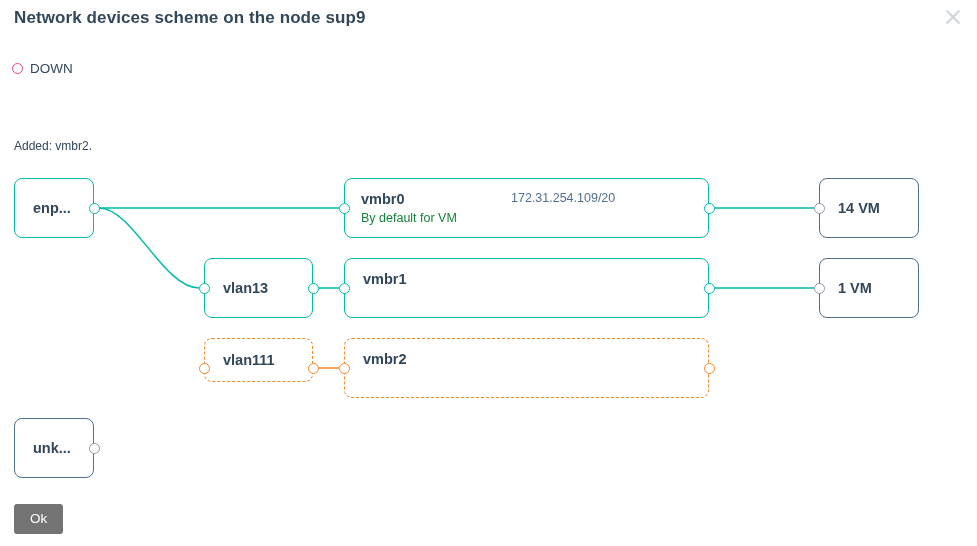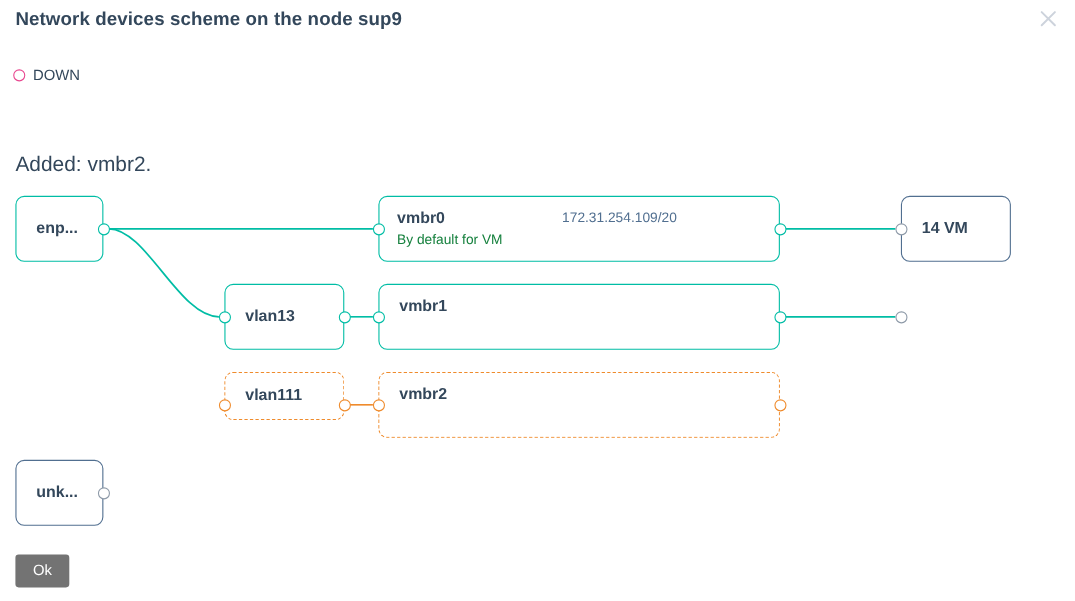--- a/index.html
+++ b/index.html
@@ -57,21 +57,21 @@
     border-radius: 50%;
     border: 1.4px solid #000;
     background: transparent;
     margin-right: 7px;
     flex: 0 0 auto;
   }
   .note {
     position: absolute;
     left: 14px;
     top: 139px;
-    font-size: 19px;
+    font-size: 12px;
     color: #33475b;
   }
 
   
   .diagram {
     position: absolute;
     left: 0;
     top: 0;
     width: 977px;
     height: 546px;
@@ -197,20 +197,23 @@
     <div class="node n-up lbl-center" style="left: 204px; top: 258px; width: 109px; height: 60px;">
       <div class="node-title">vlan13</div>
     </div>
     <div class="port p-up" style="left: 198.5px; top: 282.5px;"></div>
     <div class="port p-up" style="left: 307.5px; top: 282.5px;"></div>
     <div class="node n-up lbl-topleft" style="left: 344px; top: 258px; width: 365px; height: 60px;">
       <div class="node-title">vmbr1</div>
     </div>
     <div class="port p-up" style="left: 338.5px; top: 282.5px;"></div>
     <div class="port p-up" style="left: 703.5px; top: 282.5px;"></div>
+    <div class="node n-neutral lbl-center" style="left: 819px; top: 258px; width: 100px; height: 60px;">
+      <div class="node-title">1 VM</div>
+    </div>
     <div class="port p-neutral" style="left: 813.5px; top: 282.5px;"></div>
     <div class="node n-pending lbl-center" style="left: 204px; top: 338px; width: 109px; height: 44px;">
       <div class="node-title">vlan111</div>
     </div>
     <div class="port p-pending" style="left: 198.5px; top: 362.5px;"></div>
     <div class="port p-pending" style="left: 307.5px; top: 362.5px;"></div>
     <div class="node n-pending lbl-topleft" style="left: 344px; top: 338px; width: 365px; height: 60px;">
       <div class="node-title">vmbr2</div>
     </div>
     <div class="port p-pending" style="left: 338.5px; top: 362.5px;"></div>

